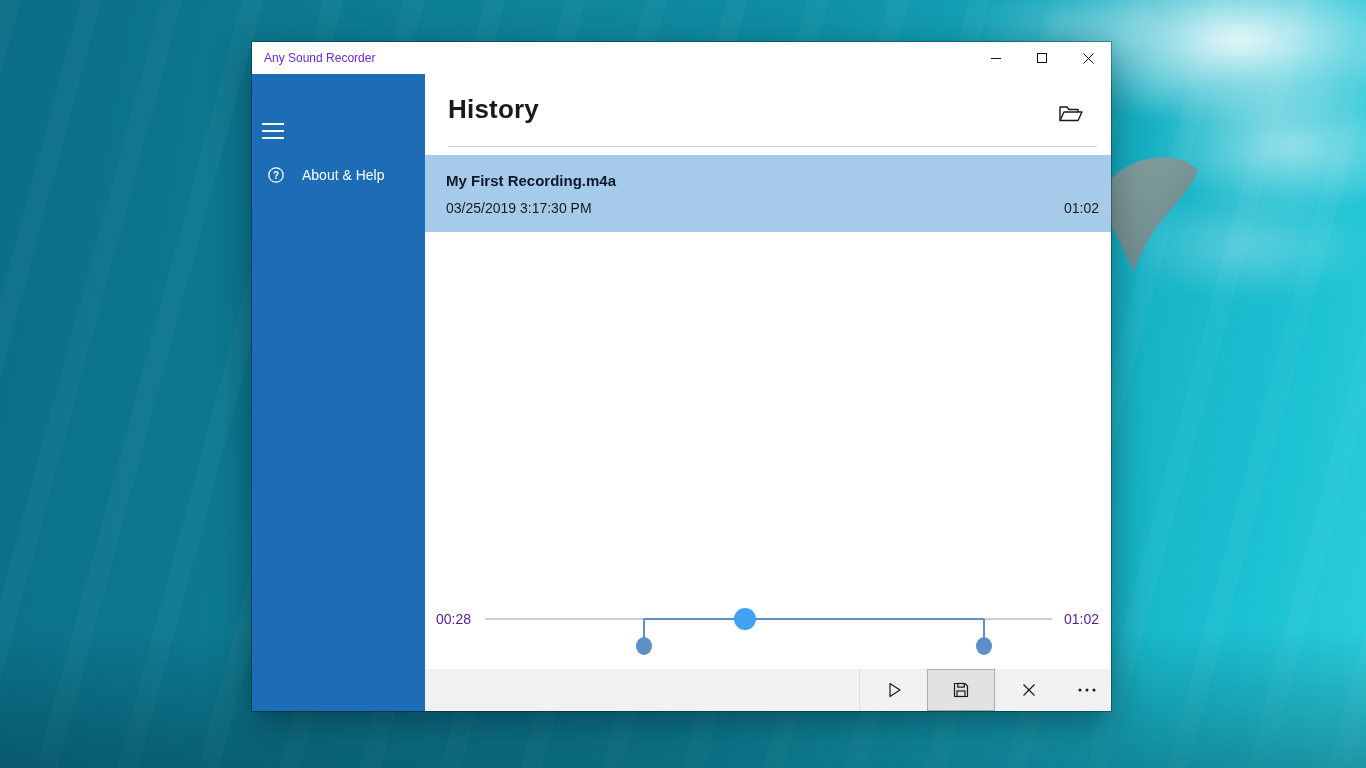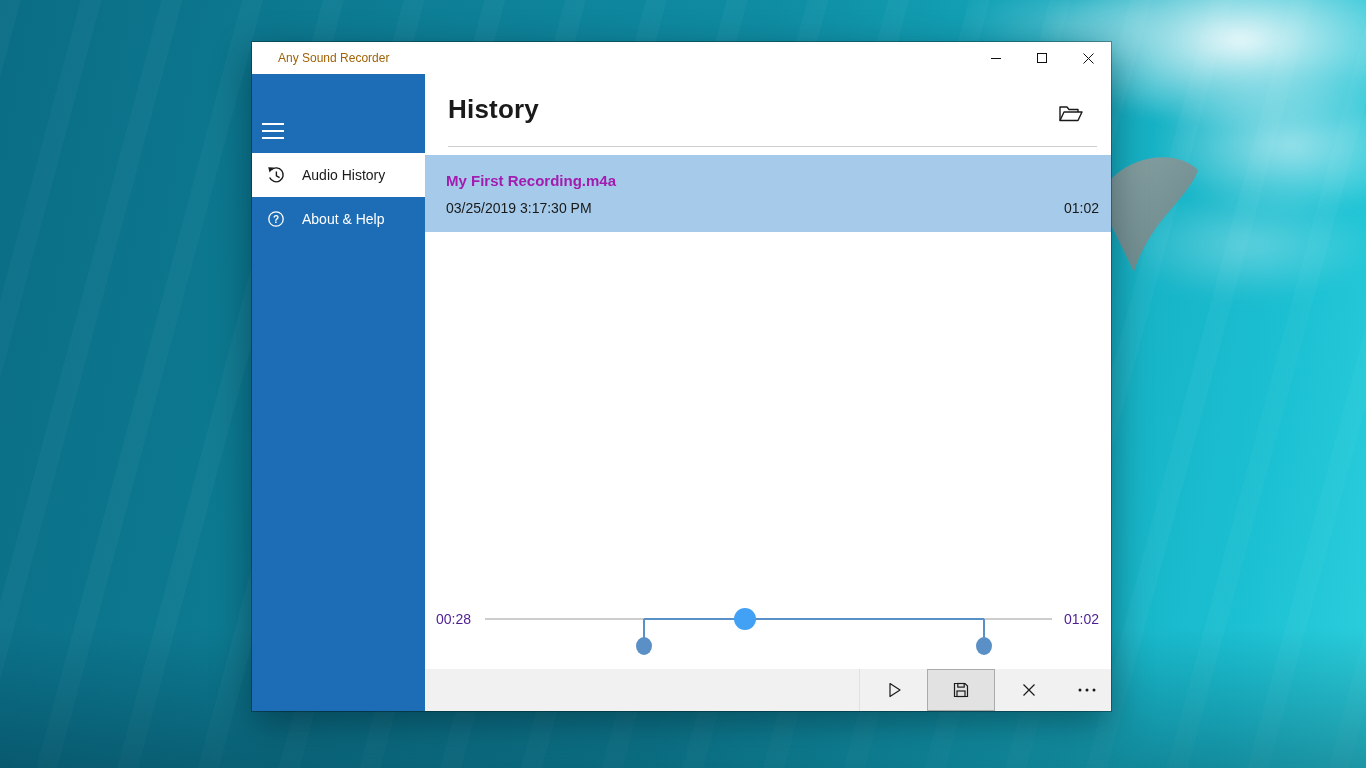--- a/index.html
+++ b/index.html
@@ -37,23 +37,23 @@
     filter: blur(7px); opacity:.5; }
   .fin { position:absolute; left:1094px; top:146px; }
 
   
   .window {
     position:absolute; left:252px; top:42px; width:859px; height:669px;
     background:#fff;
     box-shadow: 0 12px 36px rgba(0,18,28,.45), 0 0 0 1px rgba(0,0,0,.3);
   }
   .titlebar {
-    position:absolute; left:14px; top:0; right:0; height:32px; background:#fff;
+    position:absolute; left:0; top:0; right:0; height:32px; background:#fff;
     display:flex; align-items:center; padding-left:12px;
-    font-size:12px; color:#a16207;
+    font-size:12px; color:#6d28d9;
   }
   .win-controls { position:absolute; right:0; top:0; height:32px; display:flex; }
   .win-btn { width:46px; height:32px; display:flex; align-items:center; justify-content:center; cursor:default; }
   .win-btn svg { display:block; }
 
   .win-body { position:absolute; left:0; top:32px; right:0; bottom:0; }
 
   
   .sidebar {
     position:absolute; left:0; top:0; bottom:0; width:173px;
@@ -87,21 +87,21 @@
   .folder-btn {
     position:absolute; right:23px; top:21px; width:36px; height:36px;
     display:flex; align-items:center; justify-content:center; cursor:default;
   }
   .divider { position:absolute; left:23px; right:14px; top:72px; height:1px; background:#cfcfcf; }
 
   .list-item {
     position:absolute; left:0; right:0; top:81px; height:77px;
     background:#a6cbea; cursor:default;
   }
-  .rec-name { position:absolute; left:21px; top:17px; font-size:15px; font-weight:bold; color:#a21caf; }
+  .rec-name { position:absolute; left:21px; top:17px; font-size:15px; font-weight:bold; color:#0f172a; }
   .rec-date { position:absolute; left:21px; top:45px; font-size:14px; color:#191919; }
   .rec-duration { position:absolute; right:12px; top:45px; font-size:14px; color:#191919; }
 
   
   .slider-area { position:absolute; left:0; right:0; top:515px; height:82px; }
   .time-label { position:absolute; top:22px; font-size:14px; color:#4c1d95; }
   .time-label.start { left:11px; }
   .time-label.end { right:12px; }
   .track { position:absolute; left:60px; right:59px; top:29px; height:2px; background:#cdcdcd; }
   .range { position:absolute; top:0; height:2px; background:#5b90c6; }
@@ -177,30 +177,20 @@
 
       <div class="sidebar">
         <div class="hamburger">
           <span></span>
           <span></span>
           <span></span>
         </div>
         <div class="nav">
 
 
-          <div class="nav-item selected">
-            <span class="nv-icon">
-              <svg width="20" height="20" viewBox="0 0 20 20" fill="none" stroke-width="1.4">
-                <path d="M5.2,4.9 a7,7 0 1 1 -1.5,7.6"></path>
-                <polygon class="fillpart" points="2.2,2.2 7.6,2.6 3.6,7.4" stroke="none"></polygon>
-                <path d="M10.4,6.6 L10.4,10.8 L13.6,12.6"></path>
-              </svg>
-            </span>
-            <span>Audio History</span>
-          </div>
 
           <div class="nav-item">
             <span class="nv-icon">
               <svg width="20" height="20" viewBox="0 0 20 20" fill="none" stroke-width="1.3">
                 <circle cx="10" cy="10" r="7.2"></circle>
                 <text x="10" y="13.6" text-anchor="middle" font-size="10" font-weight="bold" stroke="none" font-family="Liberation Sans, sans-serif">?</text>
               </svg>
             </span>
             <span>About &amp; Help</span>
           </div>

